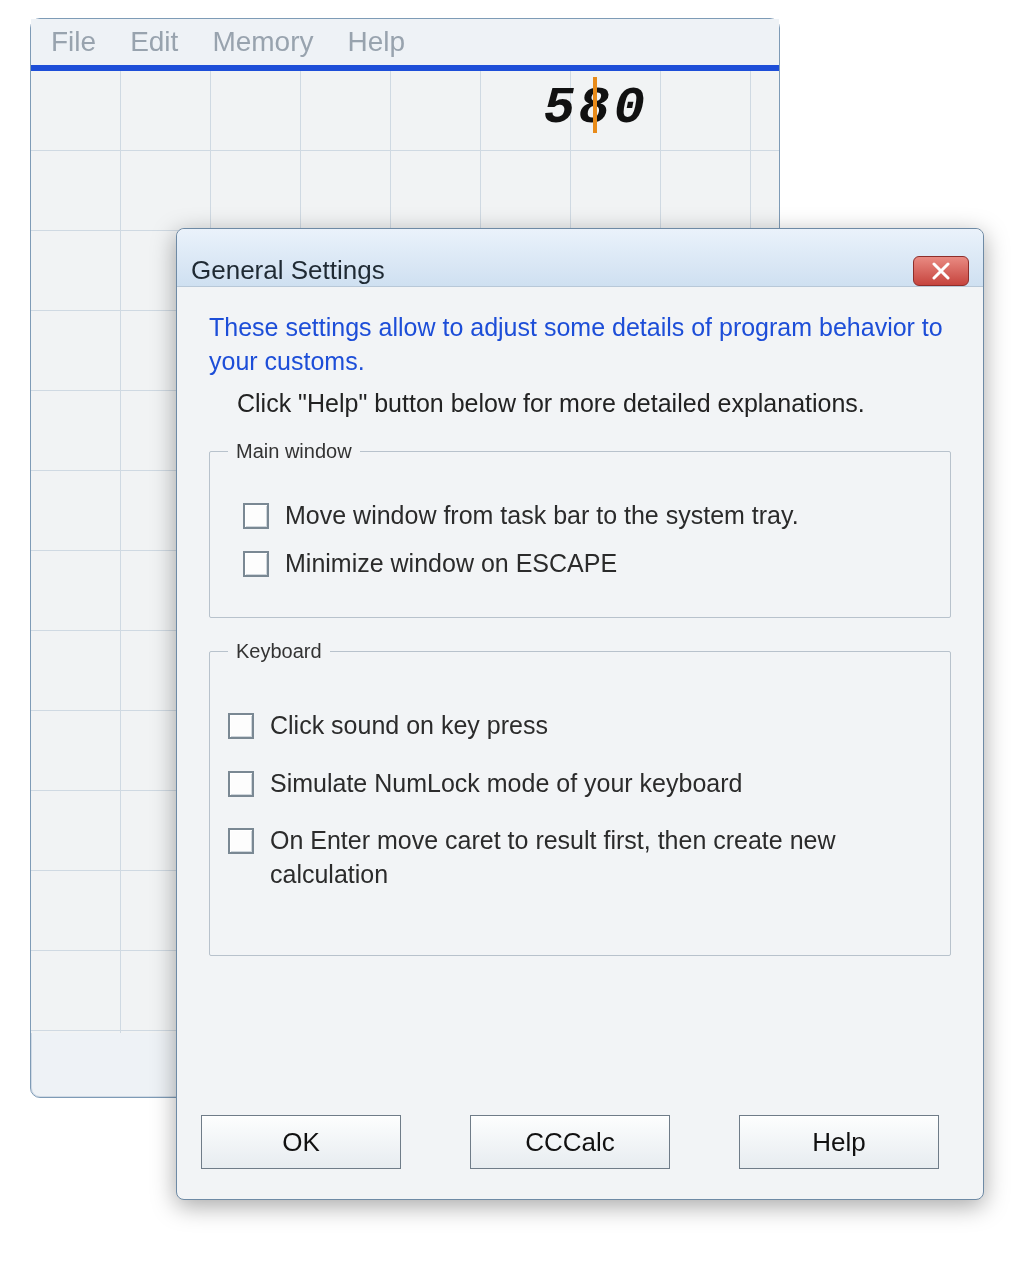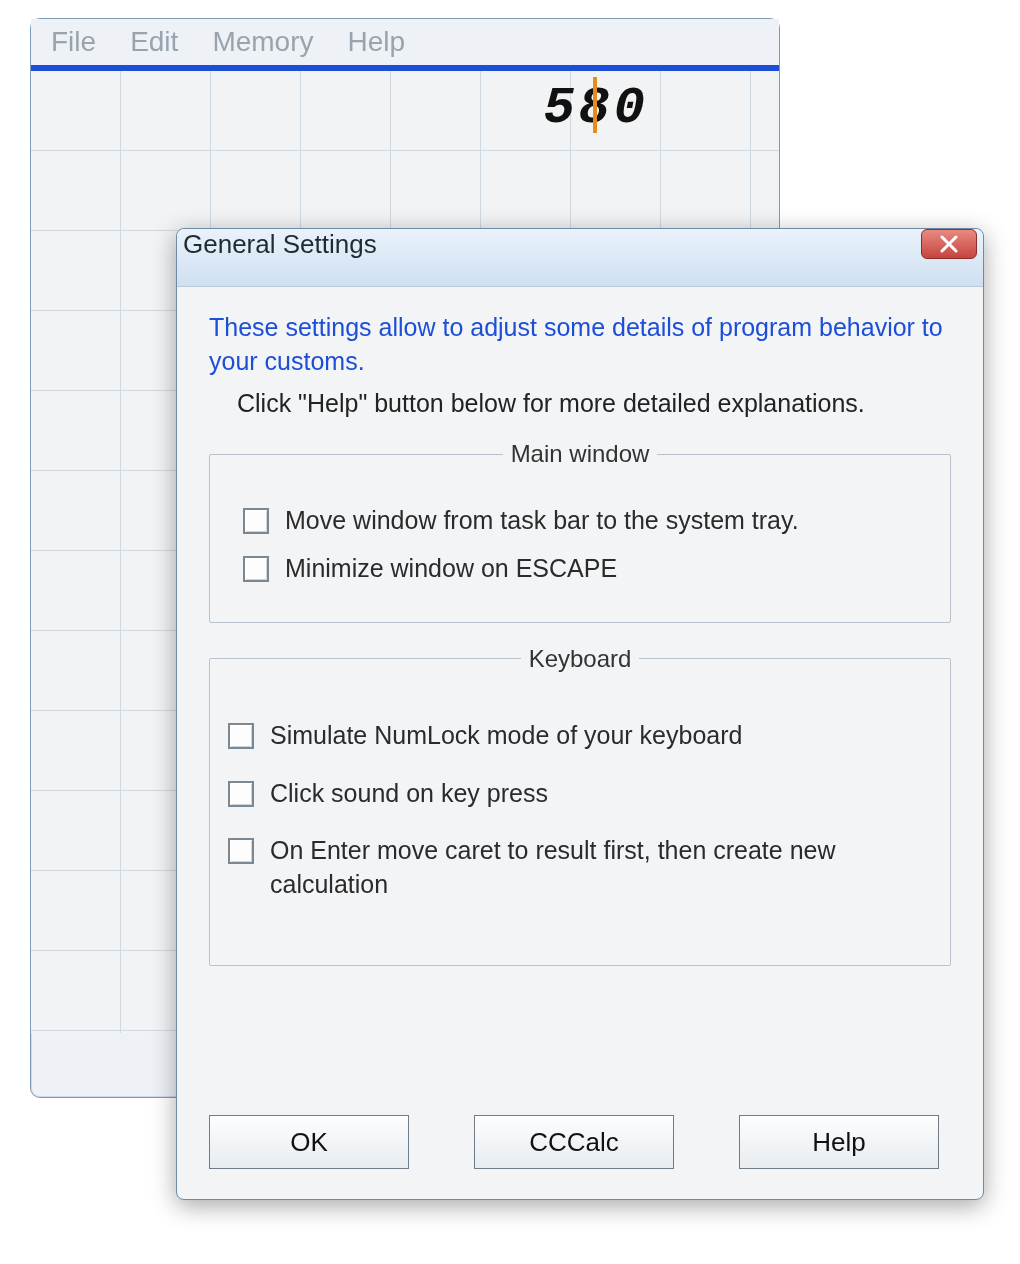--- a/index.html
+++ b/index.html
@@ -123,22 +123,22 @@
     border-radius:8px;
     box-shadow: 0 6px 24px rgba(0,0,0,0.35);
     display:flex;
     flex-direction:column;
   }
   .dlg-titlebar {
     height:58px;
     background: linear-gradient(#eaf2fb, #cfe0f1);
     border-bottom:1px solid #b8c8d8;
     border-radius:8px 8px 0 0;
-    display:flex; align-items:flex-start;
-    padding:0 6px;
+    display:flex; align-items:flex-end;
+    padding:0 14px;
   }
   .dlg-title { font-size:26px; color:#1f2a33; flex:1; font-weight:500; }
   .dlg-close {
     width:56px; height:30px;
     border-radius:6px;
     background: linear-gradient(#e98a82,#c6443e);
     border:1px solid #8e2e2a;
     display:flex; align-items:center; justify-content:center;
   }
   .dlg-close svg { display:block; }
@@ -152,23 +152,22 @@
   .intro2 { font-size:25px; color:#222; line-height:1.35; margin: 6px 0 20px 28px; }
 
   fieldset.group {
     border:1px solid #b8c2cc;
     border-radius:2px;
     margin: 10px 0 22px 0;
     padding: 22px 18px 22px 18px;
   }
   fieldset.group legend {
     padding:0 8px;
-    font-size:24px;
+    font-size:20px;
     color:#333;
-    text-align:center;
   }
   .chk-row {
     display:flex;
     align-items:flex-start;
     gap:16px;
     margin: 14px 15px;
     font-size:25px;
     line-height:1.35;
   }
   .chk-row.tall { margin: 24px 0; }
@@ -177,21 +176,21 @@
     border:2px solid #7a8893;
     background:#fdfdfd;
     flex:0 0 auto;
     margin-top:4px;
     box-shadow: inset 1px 1px 0 #fff, inset -1px -1px 0 #cfd6dc;
   }
 
   .dlg-buttons {
     display:flex;
     justify-content:space-between;
-    padding: 8px 44px 30px 32px;
+    padding: 8px 44px 30px 24px;
     gap:24px;
   }
   .dlg-btn {
     flex:1;
     height:54px;
     max-width:200px;
     border:1px solid #6f7c88;
     background: linear-gradient(#fdfefe,#e7ecf0);
     font-size:26px;
     color:#111;
@@ -243,26 +242,26 @@
         <span class="chkbox"></span>
         <span>Minimize window on ESCAPE</span>
       </label>
     </fieldset>
 
     <fieldset class="group" style="padding-bottom:39px;">
       <legend>Keyboard</legend>
 
       <label class="chk-row tall">
         <span class="chkbox"></span>
+        <span>Click sound on key press</span>
+      </label>
+
+      <label class="chk-row tall">
+        <span class="chkbox"></span>
         <span>Simulate NumLock mode of your keyboard</span>
-      </label>
-
-      <label class="chk-row tall">
-        <span class="chkbox"></span>
-        <span>Click sound on key press</span>
       </label>
 
       <label class="chk-row tall">
         <span class="chkbox"></span>
         <span>On Enter move caret to result first, then create new calculation</span>
       </label>
     </fieldset>
   </div>
 
   <div class="dlg-buttons">

